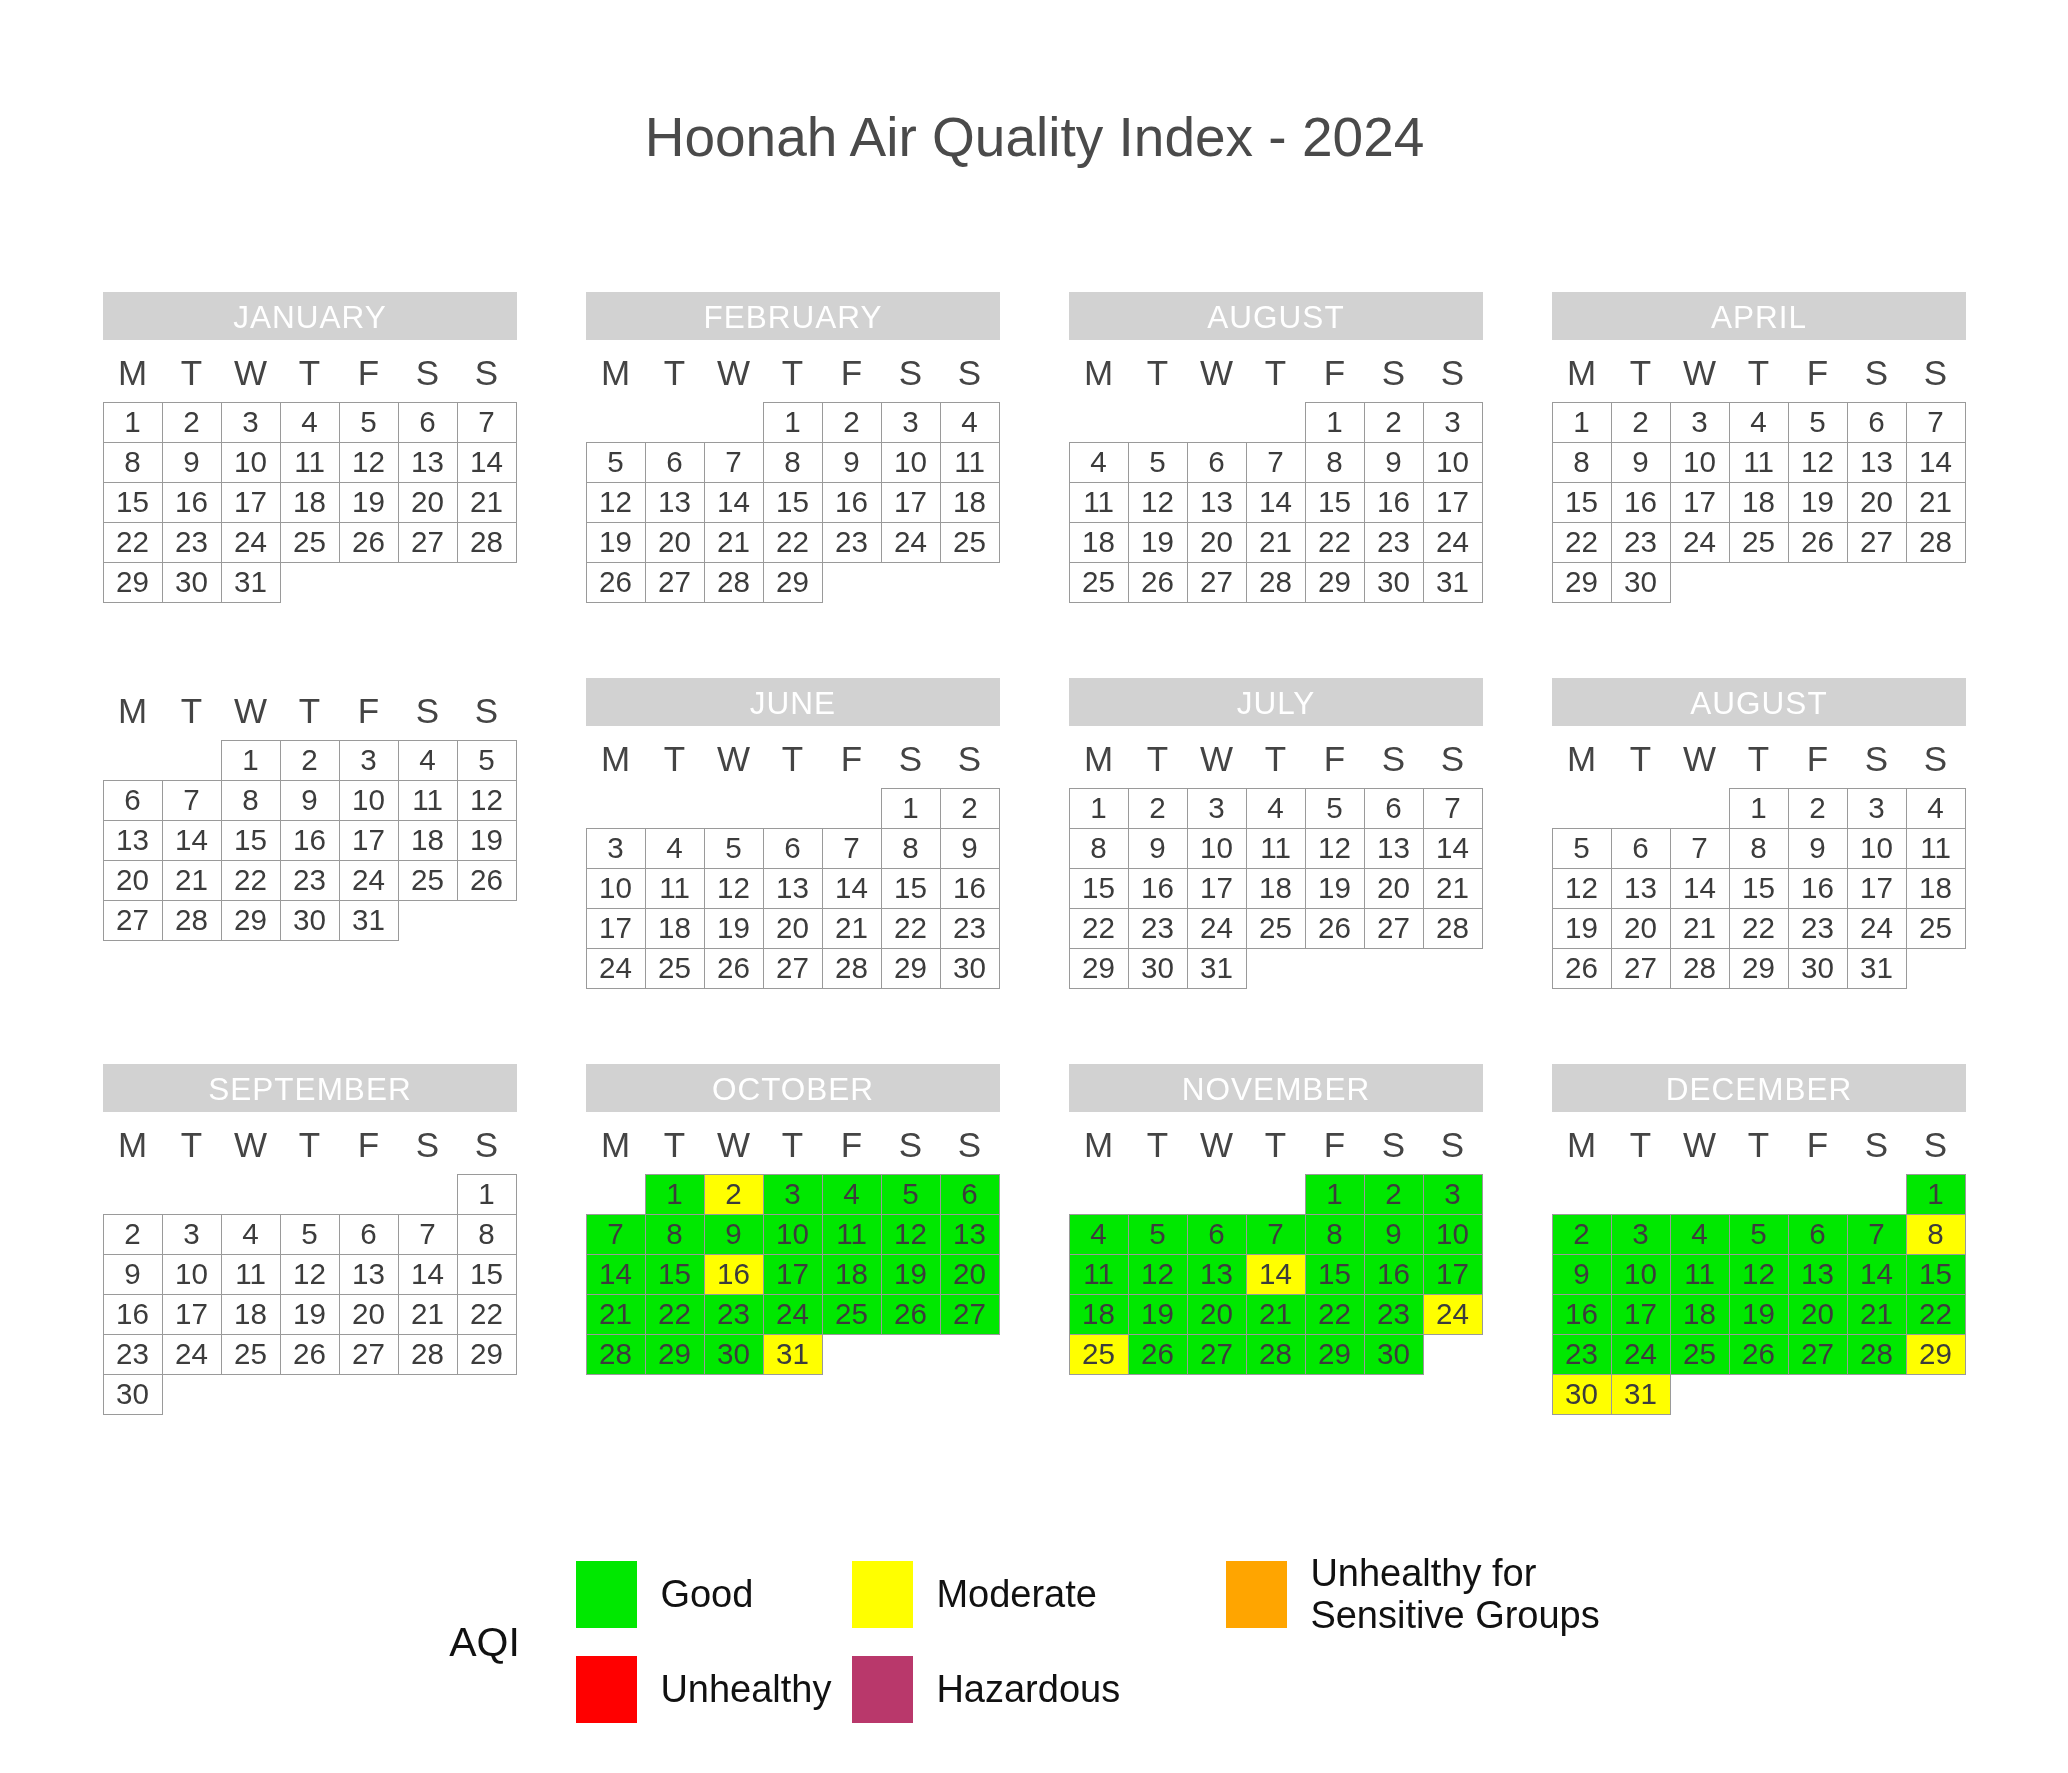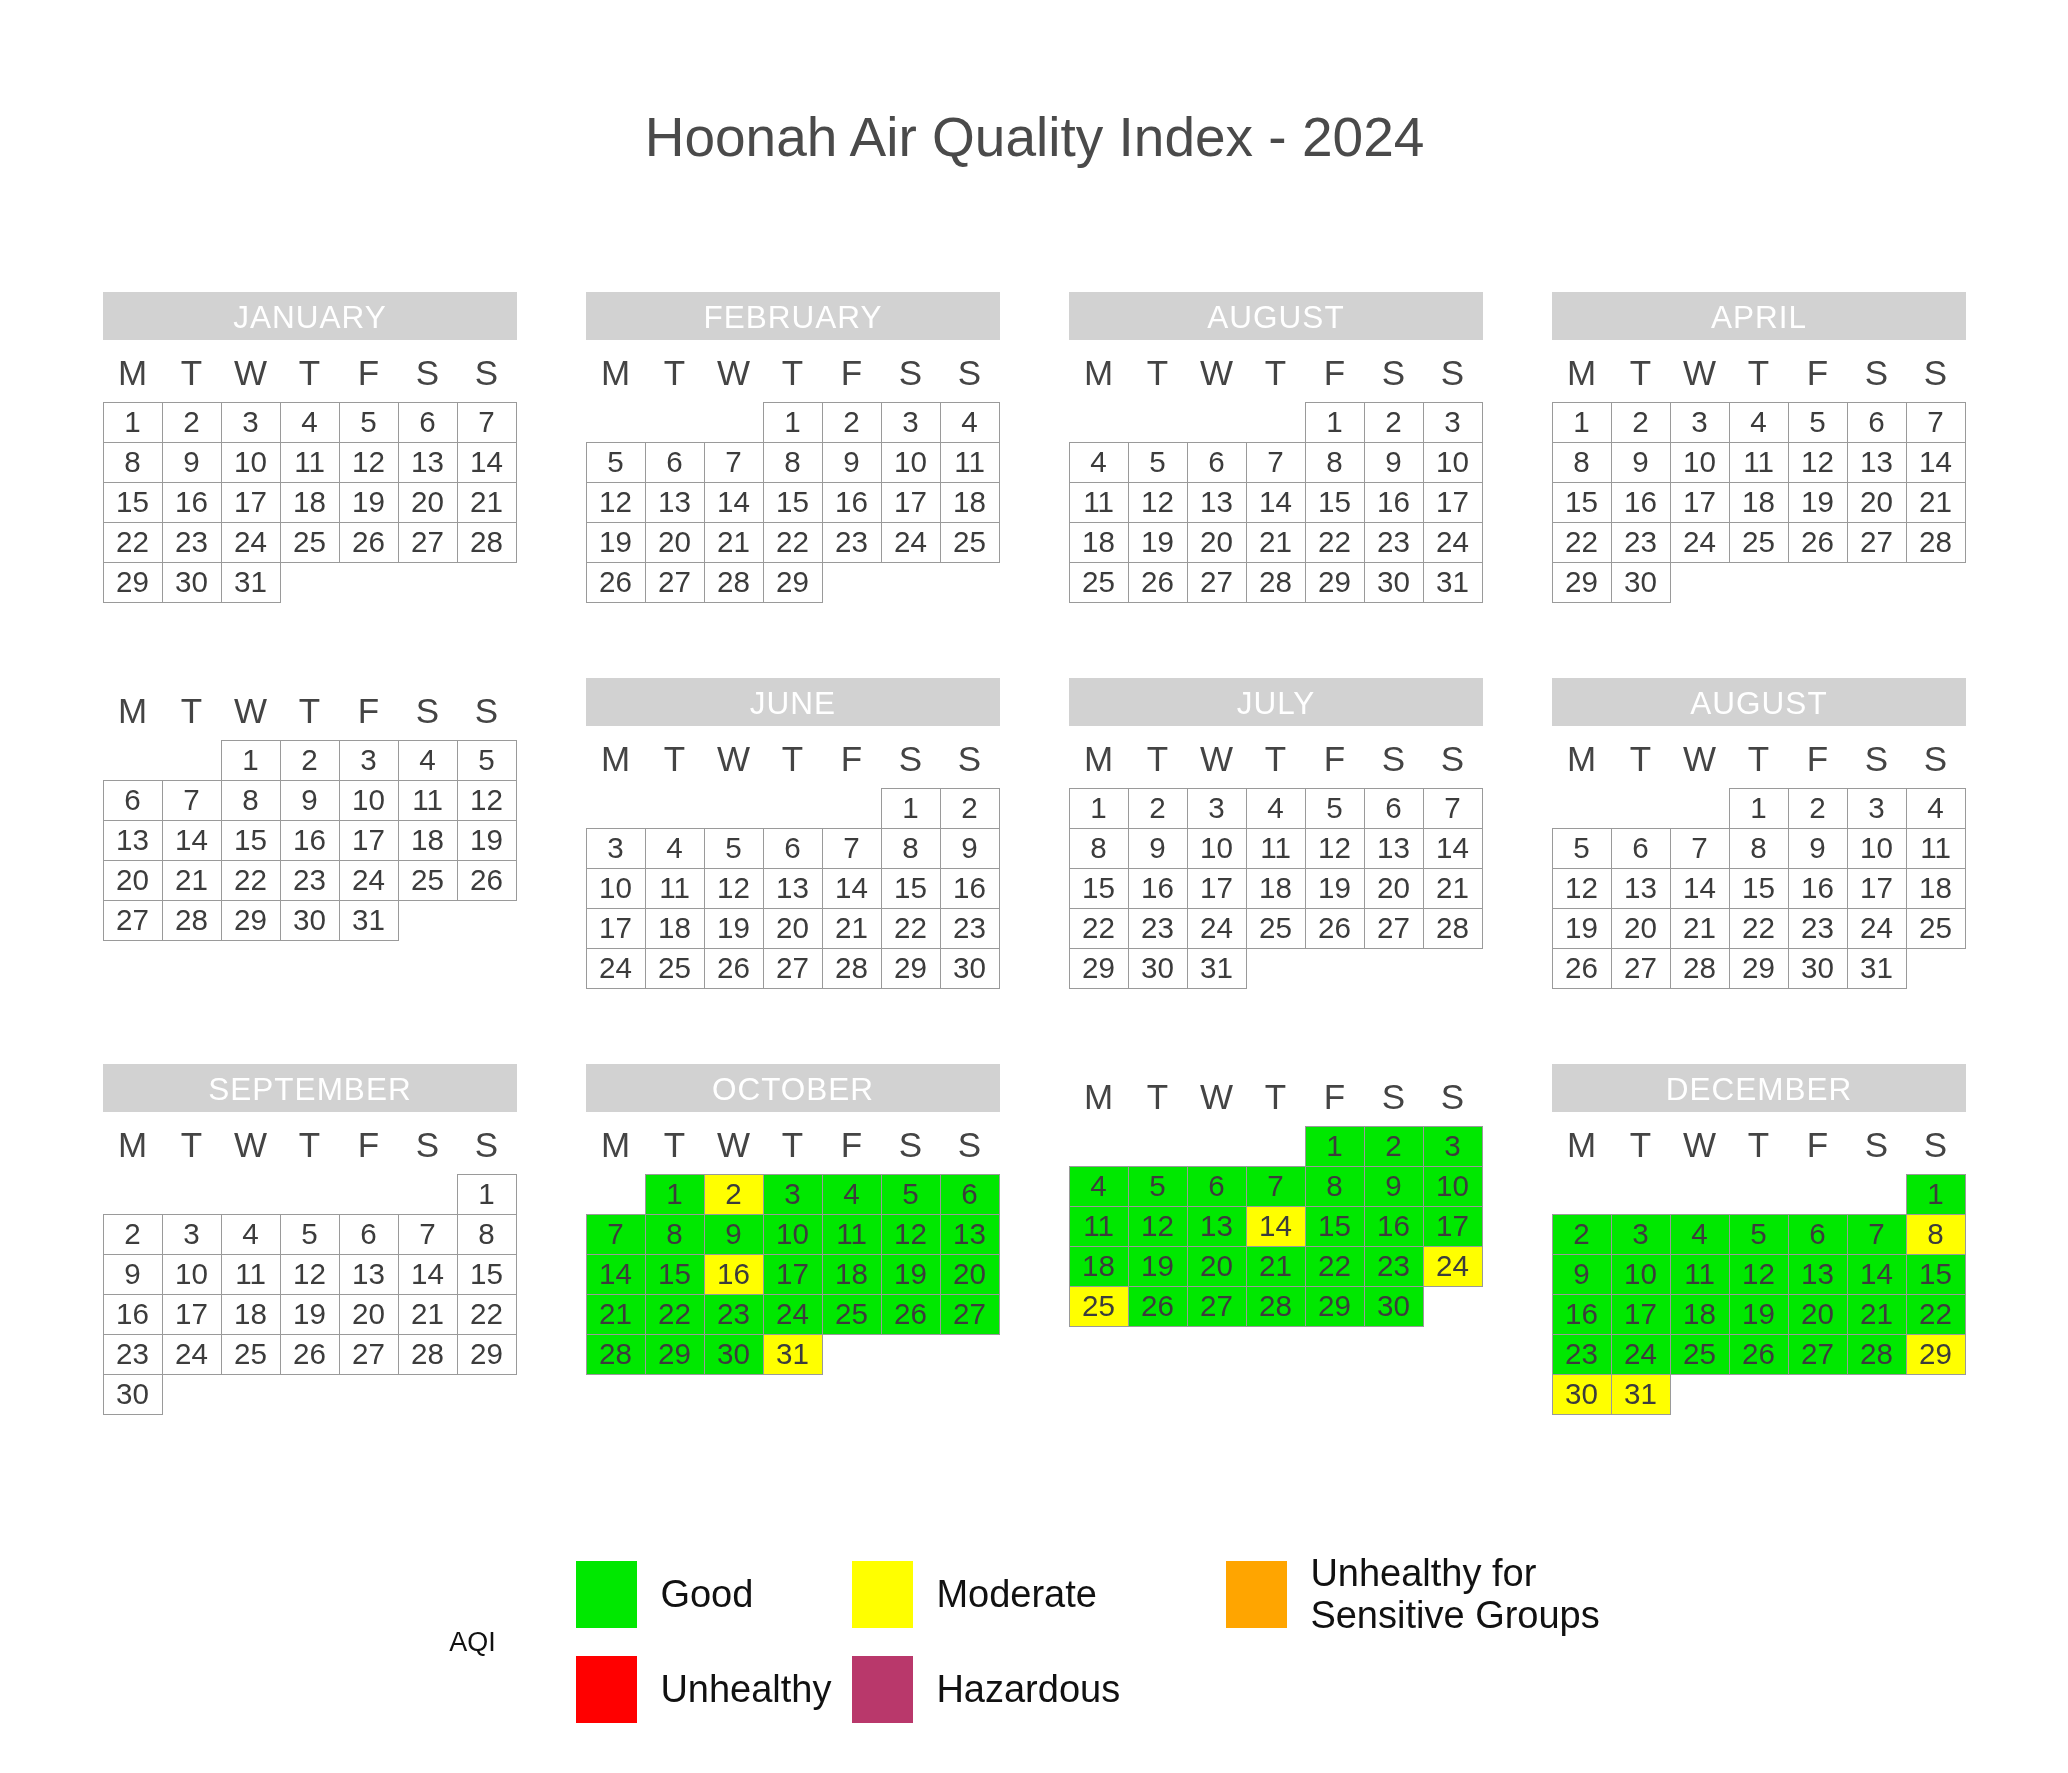--- a/index.html
+++ b/index.html
@@ -109,21 +109,21 @@
     width: 2069px;
     display: flex;
     justify-content: center;
     align-items: center;
   }
   #legend-inner {
     display: flex;
     align-items: center;
   }
   #legend-title {
-    font-size: 27px;
+    font-size: 41px;
     color: #111111;
     margin-right: 27.6px;
     width: 99px;
     text-align: left;
   }
   .legend-cols {
     display: grid;
     grid-template-columns: 276px 374px 394px;
     grid-template-rows: 95px 95px;
     align-items: center;
@@ -613,20 +613,21 @@
         <div class="day-cell aqi-good">25</div>
         <div class="day-cell aqi-good">26</div>
         <div class="day-cell aqi-good">27</div>
         <div class="day-cell aqi-good">28</div>
         <div class="day-cell aqi-good">29</div>
         <div class="day-cell aqi-good">30</div>
         <div class="day-cell aqi-moderate">31</div>
       </div>
     </div>
     <div class="month-block">
+      <div class="month-header">NOVEMBER</div>
       <div class="weekday-row">
         <div class="wd">M</div>
         <div class="wd">T</div>
         <div class="wd">W</div>
         <div class="wd">T</div>
         <div class="wd">F</div>
         <div class="wd">S</div>
         <div class="wd">S</div>
       </div>
       <div class="days-grid">

